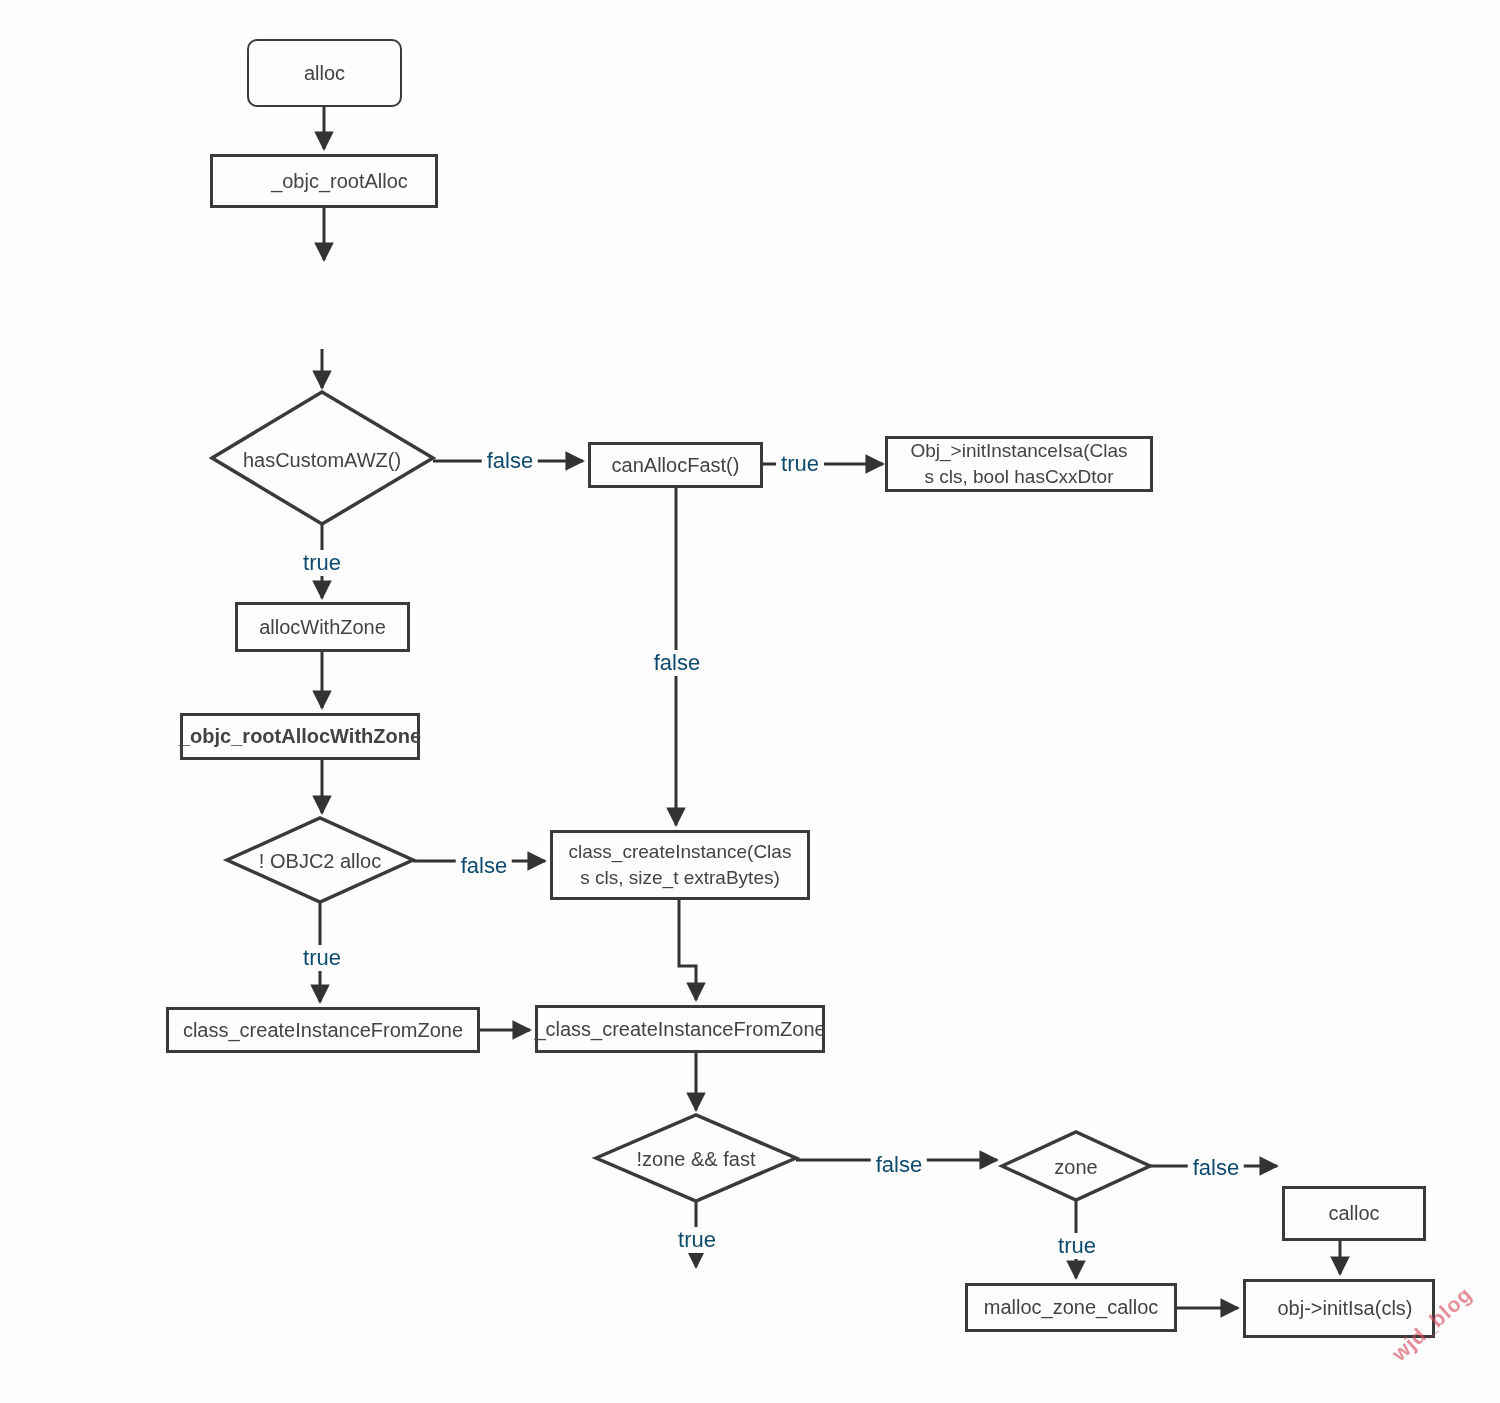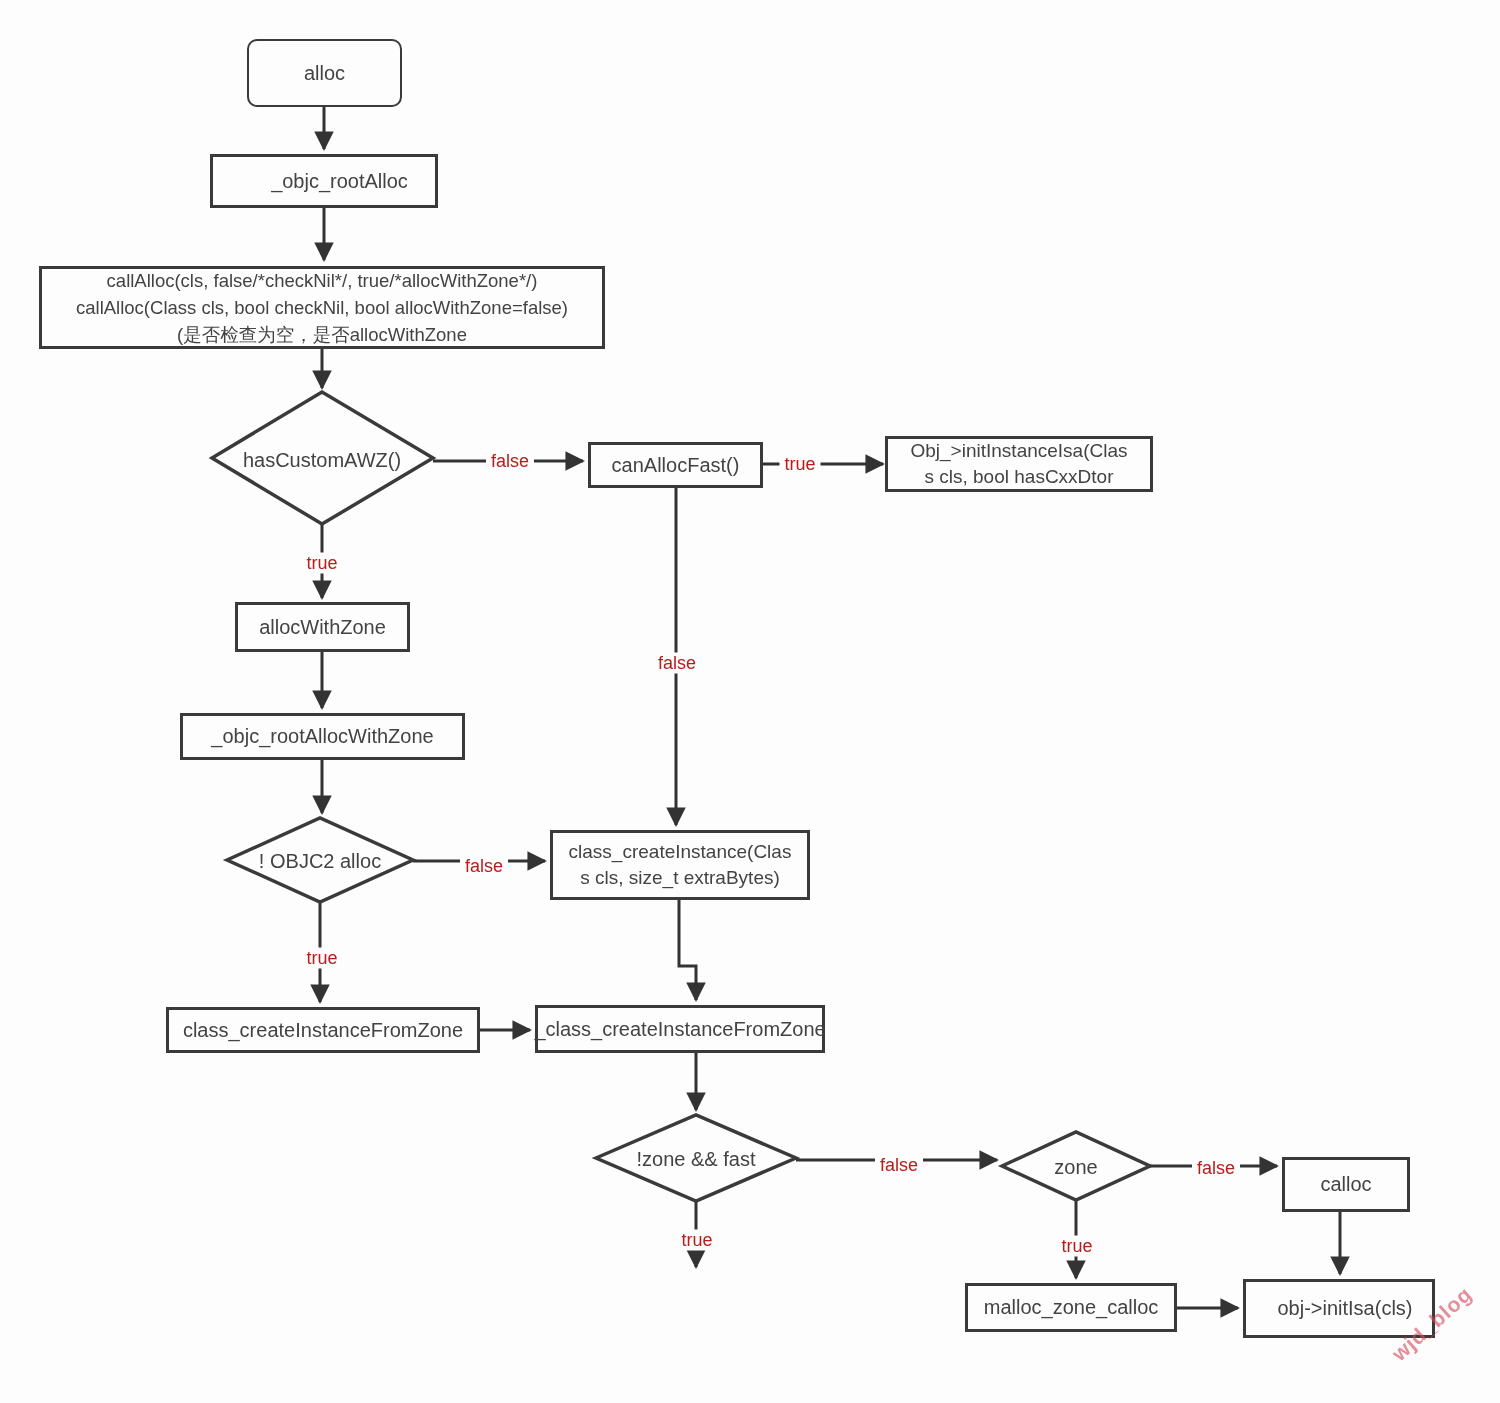--- a/index.html
+++ b/index.html
@@ -12,21 +12,21 @@
     position:absolute;box-sizing:border-box;border:3px solid #3a3a3a;background:#fdfdfd;
     display:flex;flex-direction:column;align-items:center;justify-content:center;
     font-size:20px;line-height:27px;color:#434343;
   }
   .rounded{border-radius:10px;border-width:2.5px;}
   .dlabel{
     position:absolute;transform:translate(-50%,-50%);font-size:20px;color:#434343;
     white-space:nowrap;text-align:right;
   }
   .elabel{
-    position:absolute;transform:translate(-50%,-50%);font-size:18px;color:#b91c1c;
+    position:absolute;transform:translate(-50%,-50%);font-size:22px;color:#0c4a6e;
     background:#fdfdfd;padding:0 5px;white-space:nowrap;
   }
   .small{font-size:19px;line-height:26px;}
   .code{font-size:18.5px;line-height:27px;}
   .watermark{
     position:absolute;left:1352px;top:1312px;width:160px;text-align:center;
     transform:rotate(-42deg);font-size:21px;font-weight:bold;letter-spacing:1px;
     color:rgba(214,72,92,0.62);
   }
 </style>
@@ -72,58 +72,53 @@
   </svg>
 
   <div class="node rounded" style="left:247px;top:39px;width:155px;height:68px;">
     <span>alloc</span>
   </div>
 
   <div class="node" style="left:210px;top:154px;width:228px;height:54px;padding-left:31px;">
     <span>_objc_rootAlloc</span>
   </div>
 
-  <div class="node code" style="left:39px;top:266px;width:566px;height:83px;">
-    <div>callAlloc(cls, false/*checkNil*/, true/*allocWithZone*/)</div>
-    <div>callAlloc(Class cls, bool checkNil, bool allocWithZone=false)</div>
-    <div>(是否检查为空，是否allocWithZone</div>
-  </div>
 
   <div class="node" style="left:588px;top:442px;width:175px;height:46px;">
     <span>canAllocFast()</span>
   </div>
 
   <div class="node small" style="left:885px;top:436px;width:268px;height:56px;">
     <div>Obj_&gt;initInstanceIsa(Clas</div>
     <div>s cls, bool hasCxxDtor</div>
   </div>
 
   <div class="node" style="left:235px;top:602px;width:175px;height:50px;">
     <span>allocWithZone</span>
   </div>
 
-  <div class="node" style="left:180px;top:713px;width:285px;height:47px;">
+  <div class="node" style="left:180px;top:713px;width:240px;height:47px;font-weight:bold;">
     <span>_objc_rootAllocWithZone</span>
   </div>
 
   <div class="node small" style="left:550px;top:830px;width:260px;height:70px;">
     <div>class_createInstance(Clas</div>
     <div>s cls, size_t extraBytes)</div>
   </div>
 
   <div class="node" style="left:166px;top:1007px;width:314px;height:46px;">
     <span>class_createInstanceFromZone</span>
   </div>
 
   <div class="node" style="left:535px;top:1005px;width:290px;height:48px;">
     <span>_class_createInstanceFromZone</span>
   </div>
 
 
-  <div class="node" style="left:1282px;top:1157px;width:128px;height:55px;">
+  <div class="node" style="left:1282px;top:1186px;width:144px;height:55px;">
     <span>calloc</span>
   </div>
 
   <div class="node" style="left:965px;top:1283px;width:212px;height:49px;">
     <span>malloc_zone_calloc</span>
   </div>
 
   <div class="node" style="left:1243px;top:1279px;width:192px;height:59px;padding-left:12px;">
     <span>obj-&gt;initIsa(cls)</span>
   </div>

